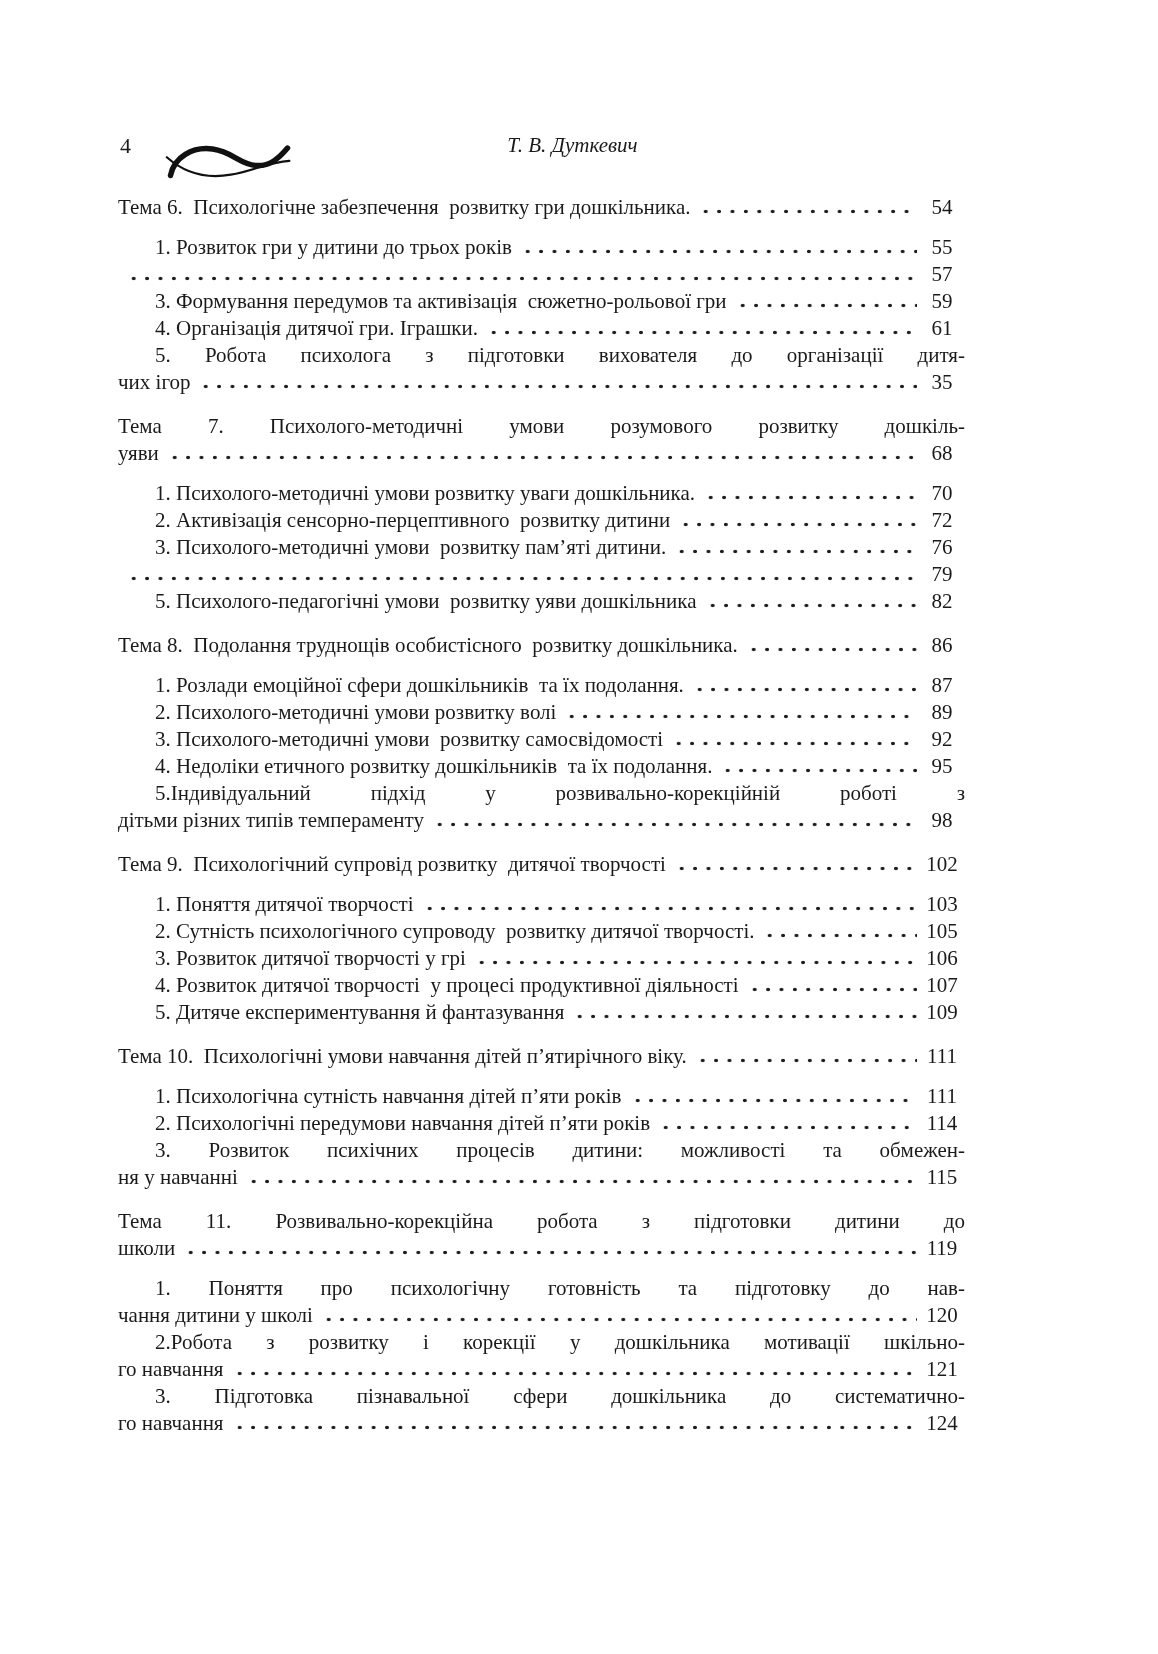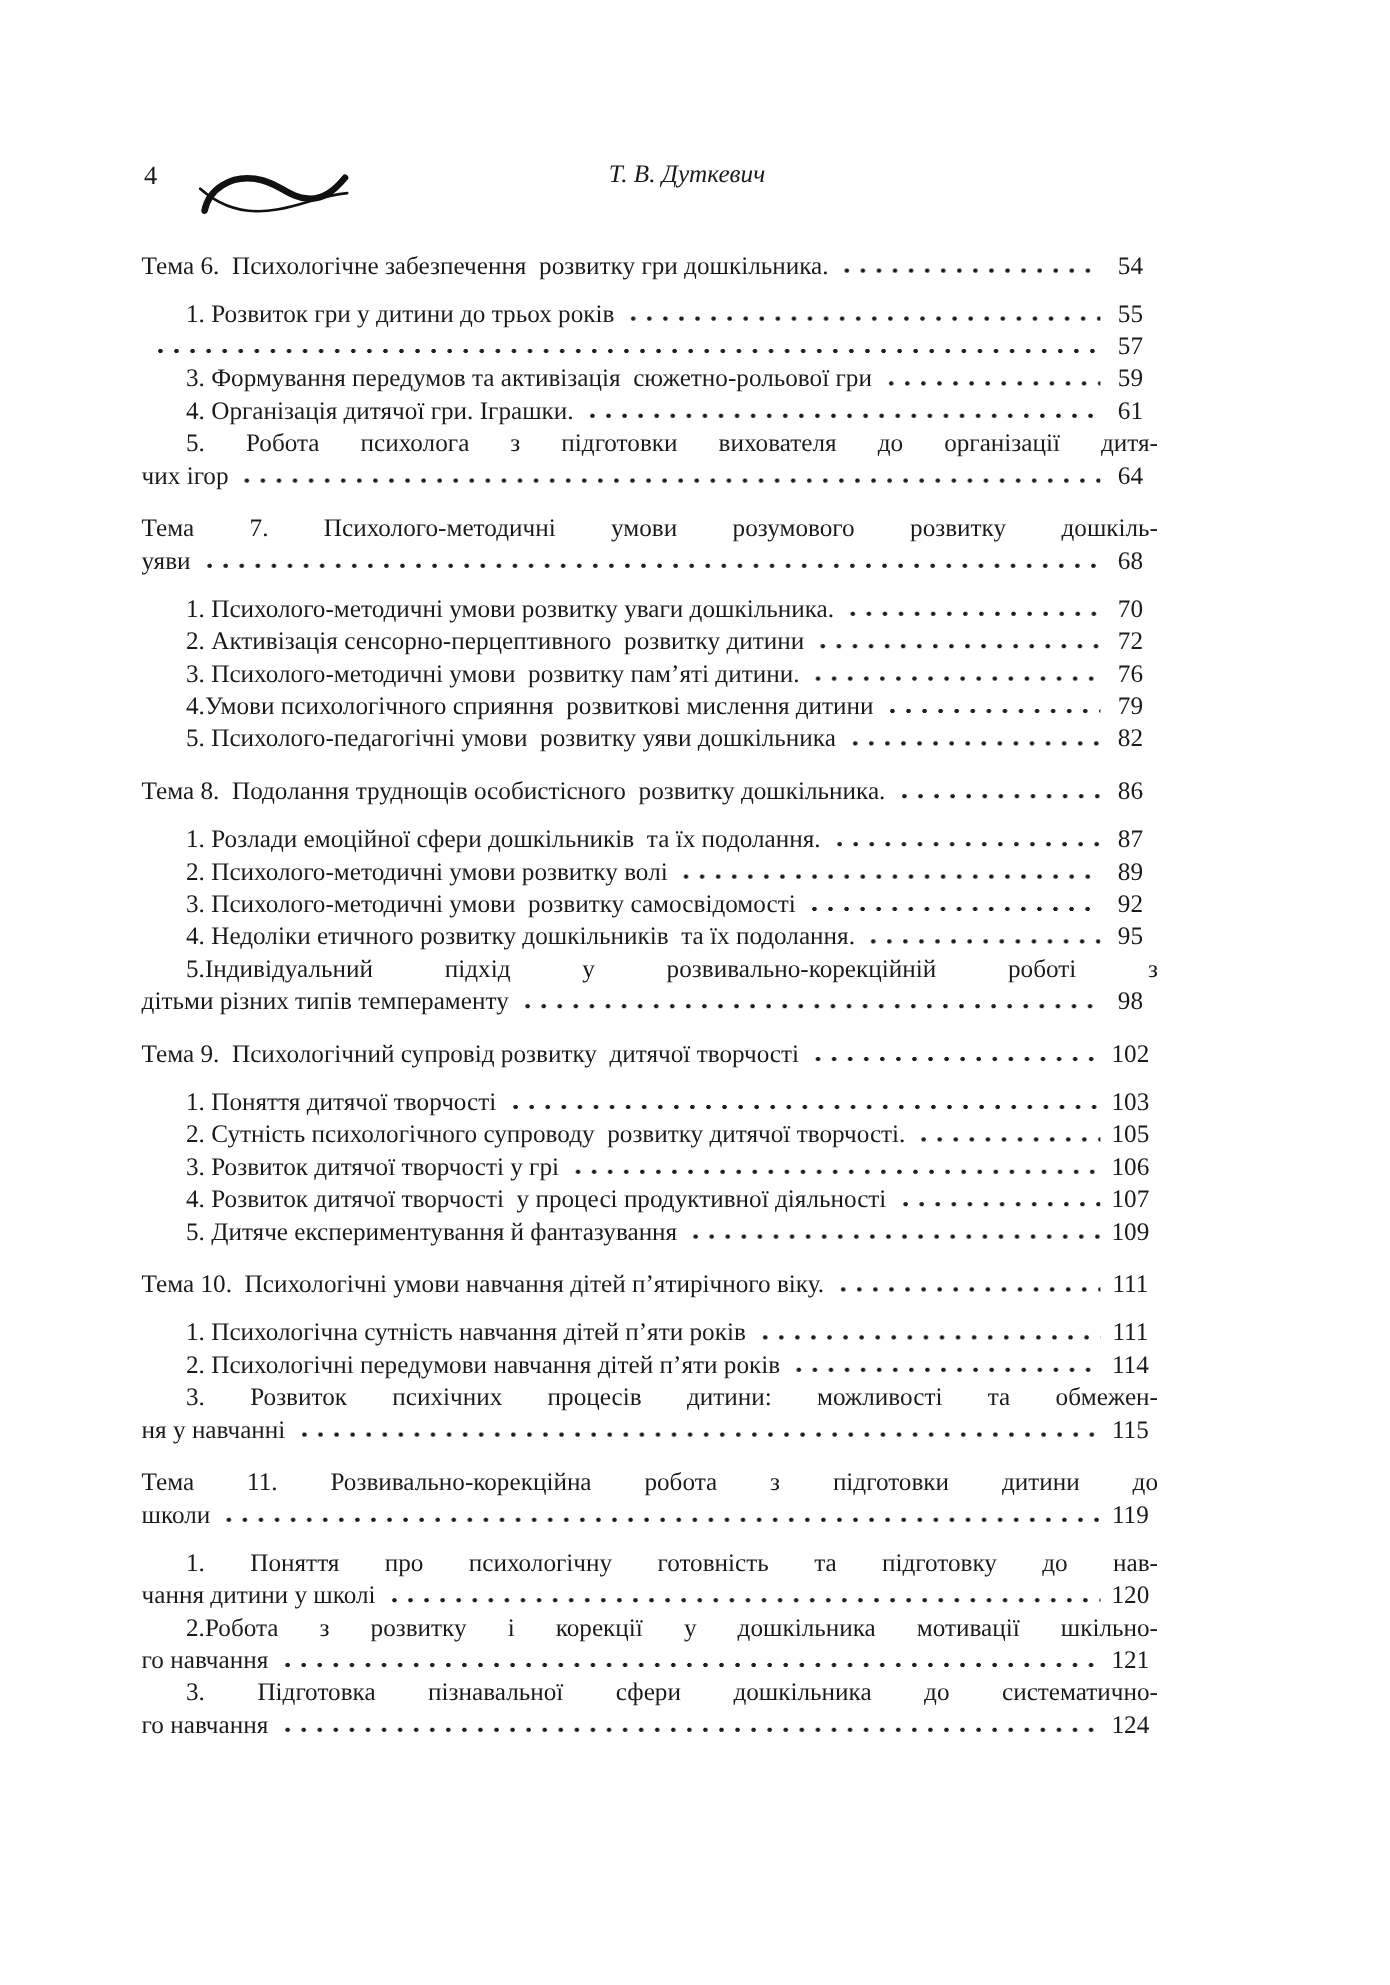--- a/index.html
+++ b/index.html
@@ -19,21 +19,21 @@
   .header { position: relative; height: 62px; }
   .page-num { position: absolute; left: 2px; top: 0; font-size: 22px; }
   .running-head {
     position: absolute; left: 50%; transform: translateX(-50%);
     top: 0; font-style: italic; white-space: nowrap; margin-left: 31px;
   }
   .ornament { position: absolute; left: 47px; top: 2px; width: 128px; height: 52px; }
   .ornament svg { width: 100%; height: 100%; display: block; }
 
   .toc-group + .toc-group { margin-top: 17px; }
-  .toc-section { margin-bottom: 13px; margin-top: 14px; }
+  .toc-section { margin-bottom: 13px; }
 
   .toc-line { text-align: justify; text-align-last: justify; }
   .toc-item .first-line { text-indent: 37px; }
 
   .toc-last-row { display: flex; align-items: baseline; }
   .toc-text { flex: 0 1 auto; white-space: pre-wrap; }
   .leader {
     flex: 1 1 auto;
     min-width: 16px;
     height: 20px;
@@ -94,21 +94,21 @@
             <span class="toc-text first-line">4. Організація дитячої гри. Іграшки.</span>
             <span class="leader"></span>
             <span class="pagenum">61</span>
           </div>
         </div>
         <div class="toc-entry toc-item">
           <div class="toc-line first-line">5. Робота психолога з підготовки вихователя  до організації дитя-</div>
           <div class="toc-last-row">
             <span class="toc-text">чих ігор</span>
             <span class="leader"></span>
-            <span class="pagenum">64</span>
+            <span class="pagenum">35</span>
           </div>
         </div>
       </div>
       <div class="toc-group">
         <div class="toc-entry toc-section">
           <div class="toc-line first-line">Тема 7.  Психолого-методичні умови  розумового розвитку дошкіль-</div>
           <div class="toc-last-row">
             <span class="toc-text">уяви</span>
             <span class="leader"></span>
             <span class="pagenum">68</span>
@@ -130,21 +130,20 @@
         </div>
         <div class="toc-entry toc-item">
           <div class="toc-last-row">
             <span class="toc-text first-line">3. Психолого-методичні умови  розвитку пам’яті дитини.</span>
             <span class="leader"></span>
             <span class="pagenum">76</span>
           </div>
         </div>
         <div class="toc-entry toc-item">
           <div class="toc-last-row">
-            <span class="toc-text first-line">4.Умови психологічного сприяння  розвиткові мислення дитини</span>
             <span class="leader"></span>
             <span class="pagenum">79</span>
           </div>
         </div>
         <div class="toc-entry toc-item">
           <div class="toc-last-row">
             <span class="toc-text first-line">5. Психолого-педагогічні умови  розвитку уяви дошкільника</span>
             <span class="leader"></span>
             <span class="pagenum">82</span>
           </div>

